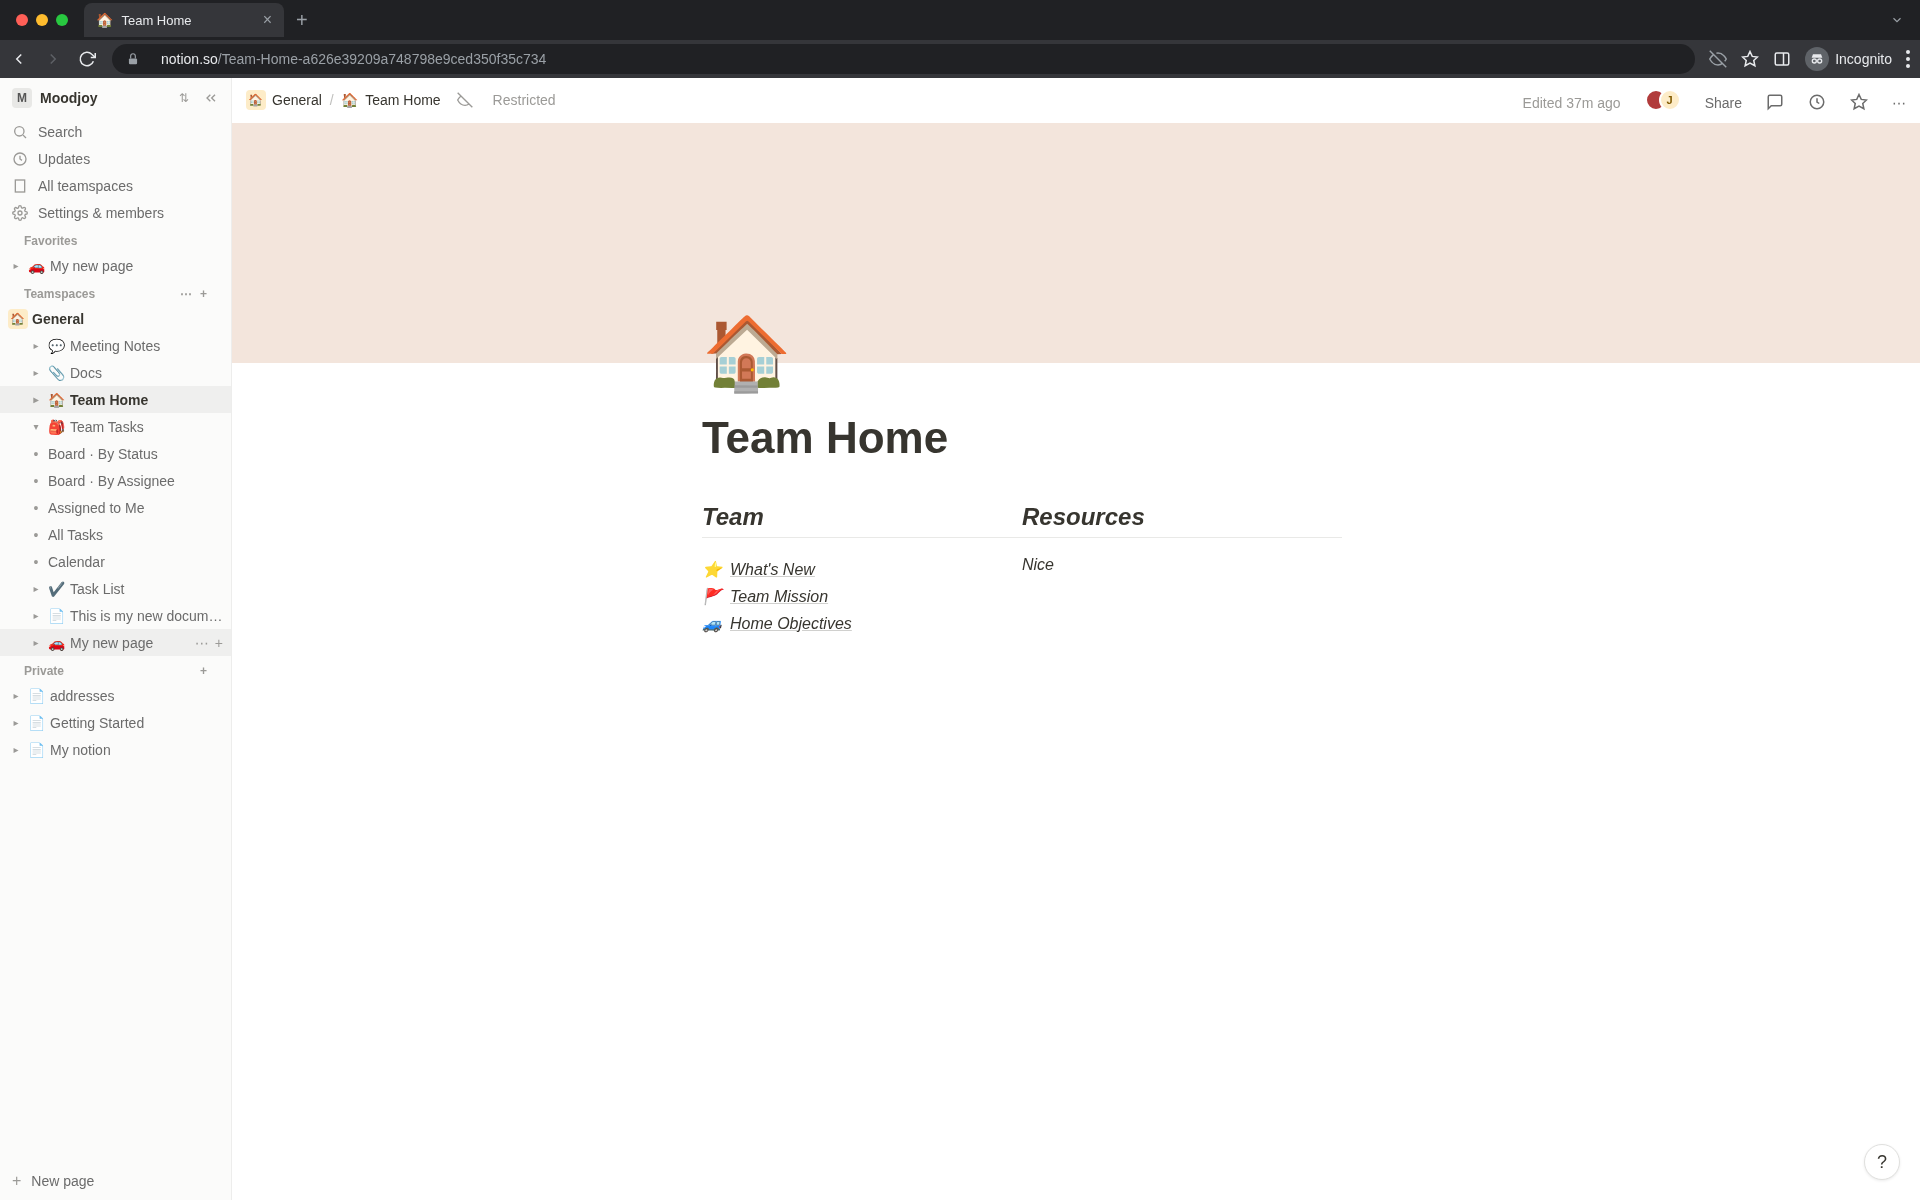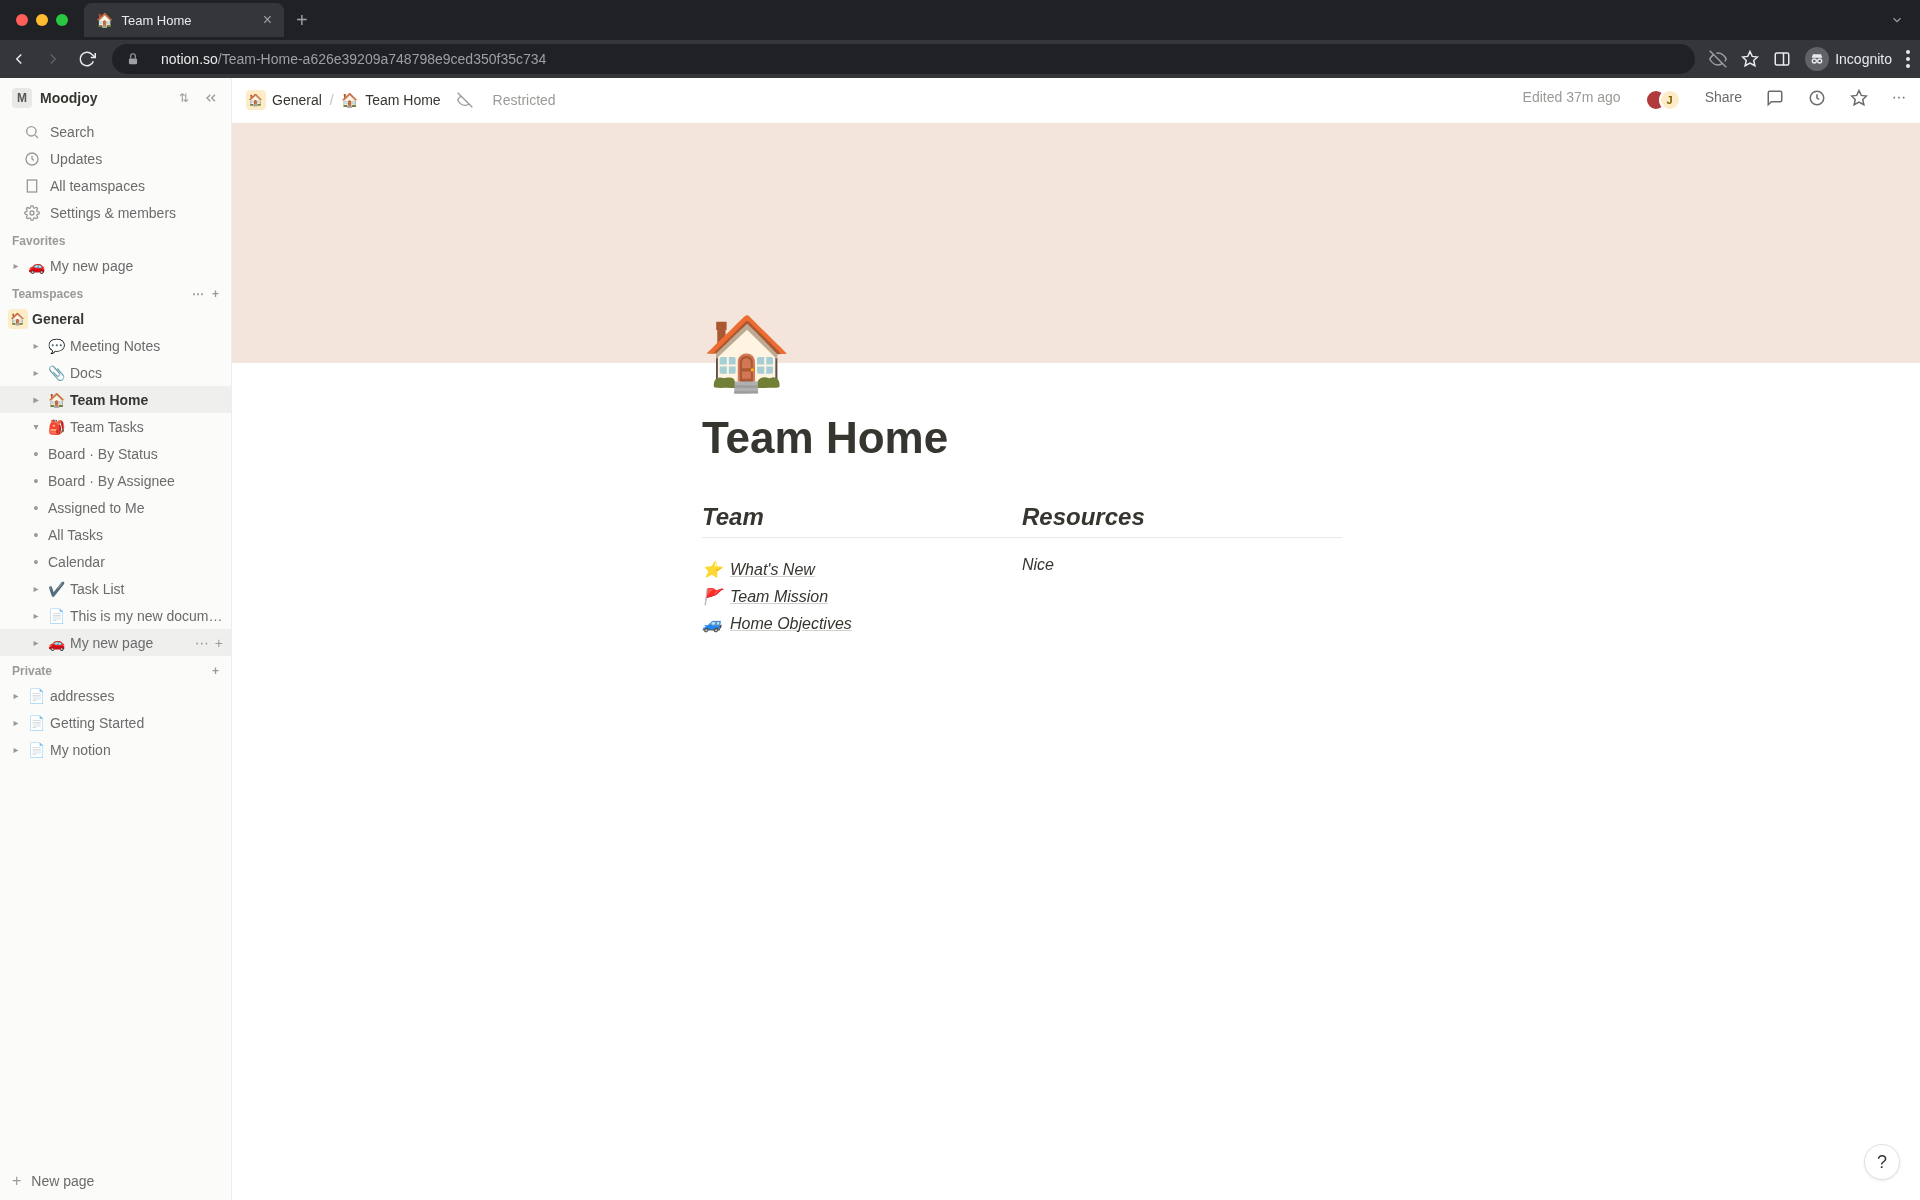--- a/index.html
+++ b/index.html
@@ -33,25 +33,25 @@
 .app { display: flex; height: calc(1200px - 78px); background: #fff; }
 
 
 .sidebar { width: 232px; background: #fbfbfa; border-right: 1px solid #ededec; display: flex; flex-direction: column; font-size: 14px; color: #37352f; }
 .workspace-switcher { display: flex; align-items: center; padding: 10px 12px; gap: 8px; }
 .ws-icon { width: 20px; height: 20px; border-radius: 4px; background: #e8e8e6; display: flex; align-items: center; justify-content: center; font-size: 12px; font-weight: 600; color: #555; }
 .ws-name { font-weight: 600; flex: 1; }
 .ws-caret { color: #9b9a97; font-size: 12px; }
 .collapse-btn { color: #9b9a97; margin-left: 6px; cursor: pointer; }
 
-.sb-item { display: flex; align-items: center; padding: 4px 24px; gap: 8px; color: #6b6b6b; cursor: pointer; min-height: 27px; }
+.sb-item { display: flex; align-items: center; padding: 4px 12px; gap: 8px; color: #6b6b6b; cursor: pointer; min-height: 27px; }
 .sb-item .icon { width: 18px; text-align: center; color: #9b9a97; }
 .sb-item .label { font-weight: 500; }
 
-.sb-section-header { display: flex; align-items: center; padding: 8px 12px 4px; font-size: 12px; color: #9b9a97; font-weight: 600; }
+.sb-section-header { display: flex; align-items: center; padding: 8px 24px 4px; font-size: 12px; color: #9b9a97; font-weight: 600; }
 .sb-section-header .spacer { flex: 1; }
 .sb-section-header .act { cursor: pointer; margin-left: 8px; }
 
 .sb-page { display: flex; align-items: center; padding: 3px 8px; gap: 4px; cursor: pointer; min-height: 27px; color: #6b6b6b; }
 .sb-page.active { background: #efefee; font-weight: 600; color: #37352f; }
 .sb-page.hovered { background: #efefee; }
 .sb-page .chev { width: 16px; color: #9b9a97; font-size: 10px; text-align: center; }
 .sb-page .picon { width: 18px; text-align: center; font-size: 14px; }
 .sb-page .ptext { flex: 1; white-space: nowrap; overflow: hidden; text-overflow: ellipsis; font-size: 14px; }
 .sb-page.nested { padding-left: 28px; }
@@ -63,21 +63,21 @@
 .sidebar-footer { margin-top: auto; display: flex; align-items: center; padding: 10px 12px; gap: 10px; color: #6b6b6b; cursor: pointer; }
 .sidebar-footer .plus { color: #9b9a97; font-size: 16px; }
 
 
 .main { flex: 1; display: flex; flex-direction: column; position: relative; }
 .topbar { height: 45px; display: flex; align-items: center; padding: 0 14px; gap: 10px; font-size: 14px; color: #37352f; border-bottom: 1px solid transparent; }
 .breadcrumb { display: flex; align-items: center; gap: 8px; }
 .bc-item { display: flex; align-items: center; gap: 6px; cursor: pointer; }
 .bc-sep { color: #c0c0be; }
 .restricted { display: flex; align-items: center; gap: 20px; color: #9b9a97; margin-left: 6px; }
-.topbar-right { margin-left: auto; display: flex; align-items: flex-start; gap: 24px; color: #6b6b6b; }
+.topbar-right { margin-left: auto; display: flex; align-items: flex-end; gap: 24px; color: #6b6b6b; }
 .edited { font-size: 14px; color: #9b9a97; }
 .avatars { display: flex; }
 .avatar { width: 22px; height: 22px; border-radius: 50%; border: 2px solid #fff; display: flex; align-items: center; justify-content: center; font-size: 11px; font-weight: 600; }
 .avatar.a1 { background: #b13b3b; color: #fff; }
 .avatar.a2 { background: #fdecc8; color: #815a00; margin-left: -8px; }
 .tb-btn { cursor: pointer; }
 
 
 .cover { height: 240px; background: #f3e5dc; }
 .content-wrap { padding: 0 0 40px; }

